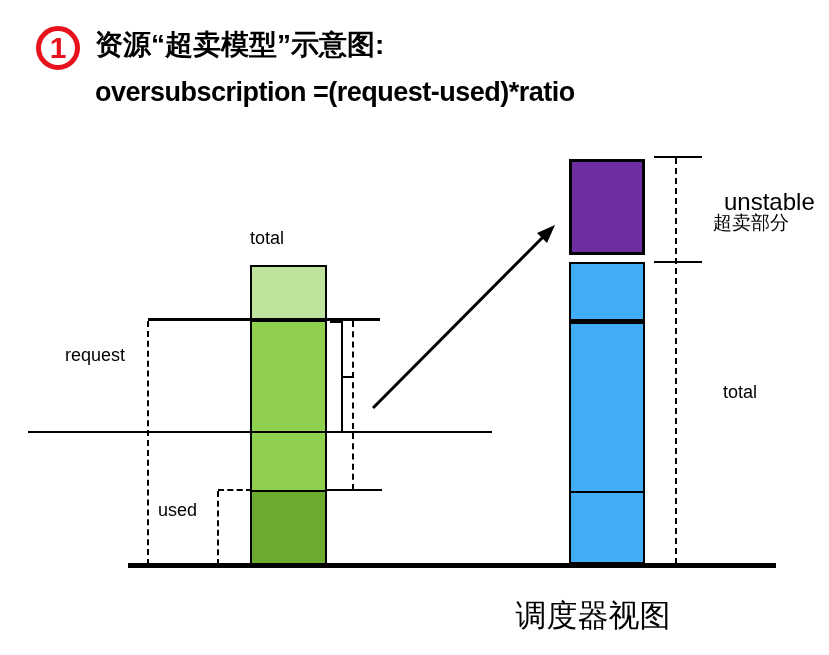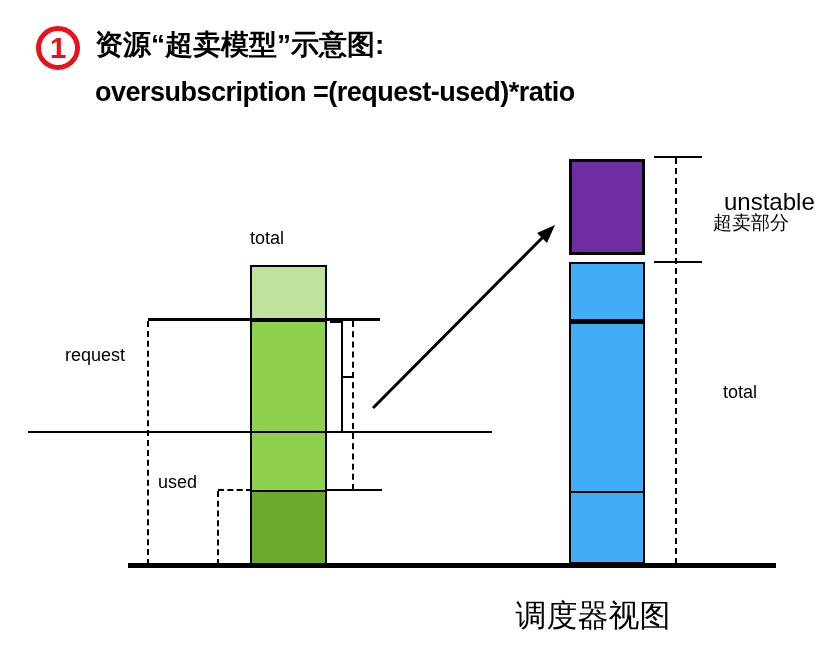--- a/index.html
+++ b/index.html
@@ -46,21 +46,21 @@
   <div class="abs hline" style="left:148px;top:318px;width:232px;height:3px;"></div>
   <div class="abs hline" style="left:28px;top:431px;width:464px;height:2px;"></div>
   <div class="abs hline" style="left:326px;top:489px;width:56px;height:2px;"></div>
   <div class="abs hdash" style="left:218px;top:489px;width:34px;"></div>
 
   <div class="abs vdash" style="left:147px;top:321px;height:244px;"></div>
   <div class="abs vdash" style="left:217px;top:491px;height:74px;"></div>
   <div class="abs vdash" style="left:352px;top:321px;height:169px;"></div>
 
   <div class="abs small-label" style="left:65px;top:345px;">request</div>
-  <div class="abs small-label" style="left:158px;top:472px;">used</div>
+  <div class="abs small-label" style="left:158px;top:500px;">used</div>
 
   <svg class="abs" style="left:326px;top:316px;" width="32" height="122" viewBox="0 0 32 122">
     <path d="M4 6 L16 6 L16 116 L4 116 M16 61 L28 61" fill="none" stroke="#000" stroke-width="2"></path>
   </svg>
 
   <svg class="abs" style="left:362px;top:212px;" width="200" height="205" viewBox="0 0 200 205">
     <line x1="11" y1="196" x2="182" y2="24" stroke="#000" stroke-width="3"></line>
     <polygon points="193,13 185,31 175,21" fill="#000"></polygon>
   </svg>
 

